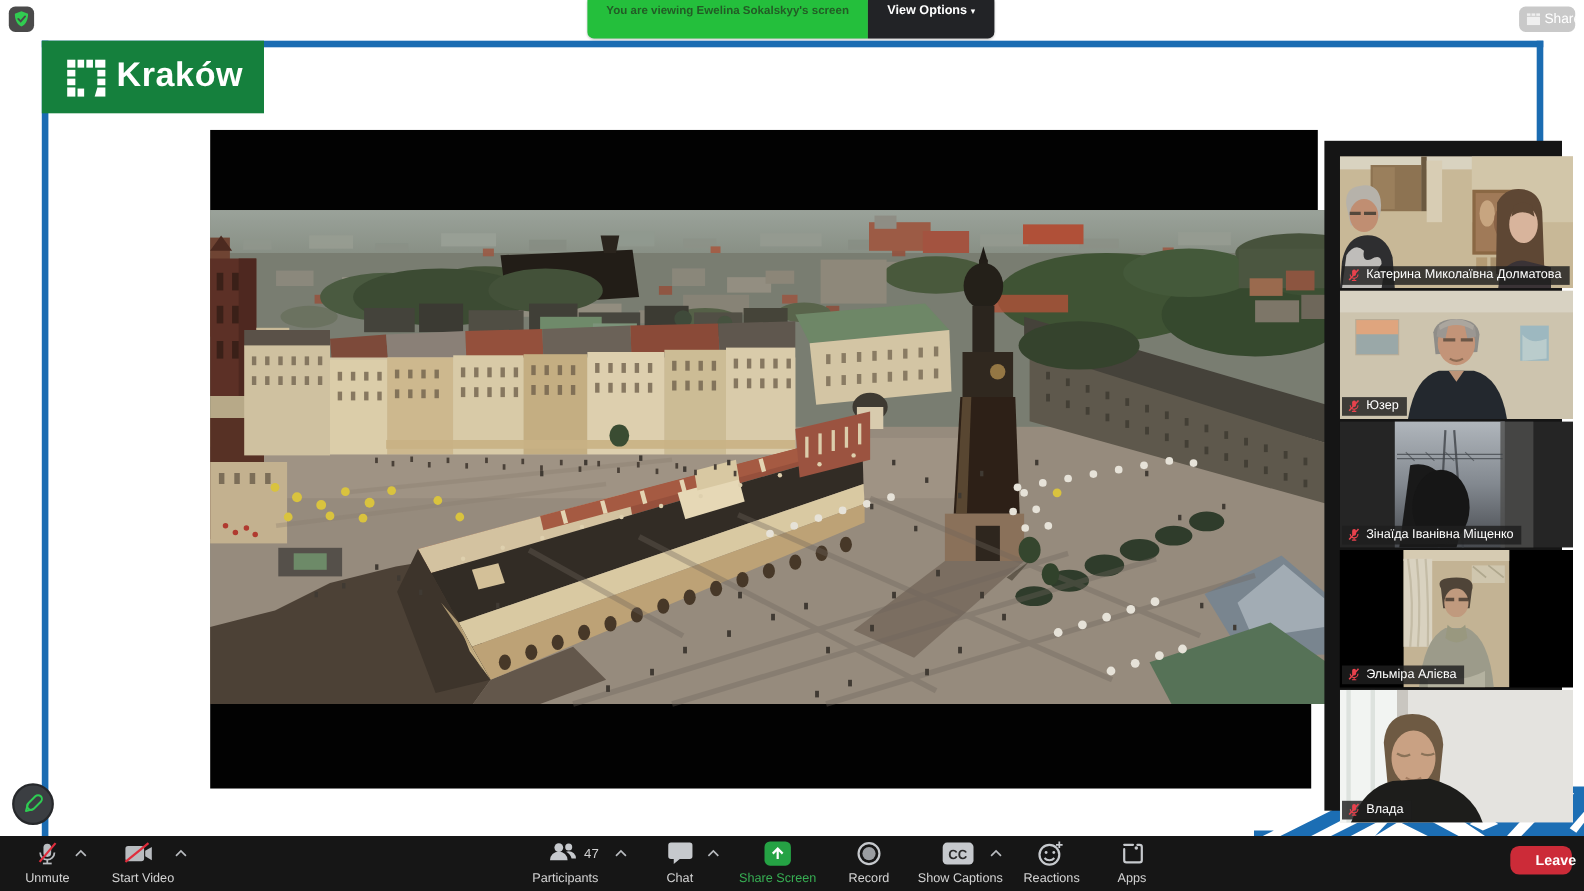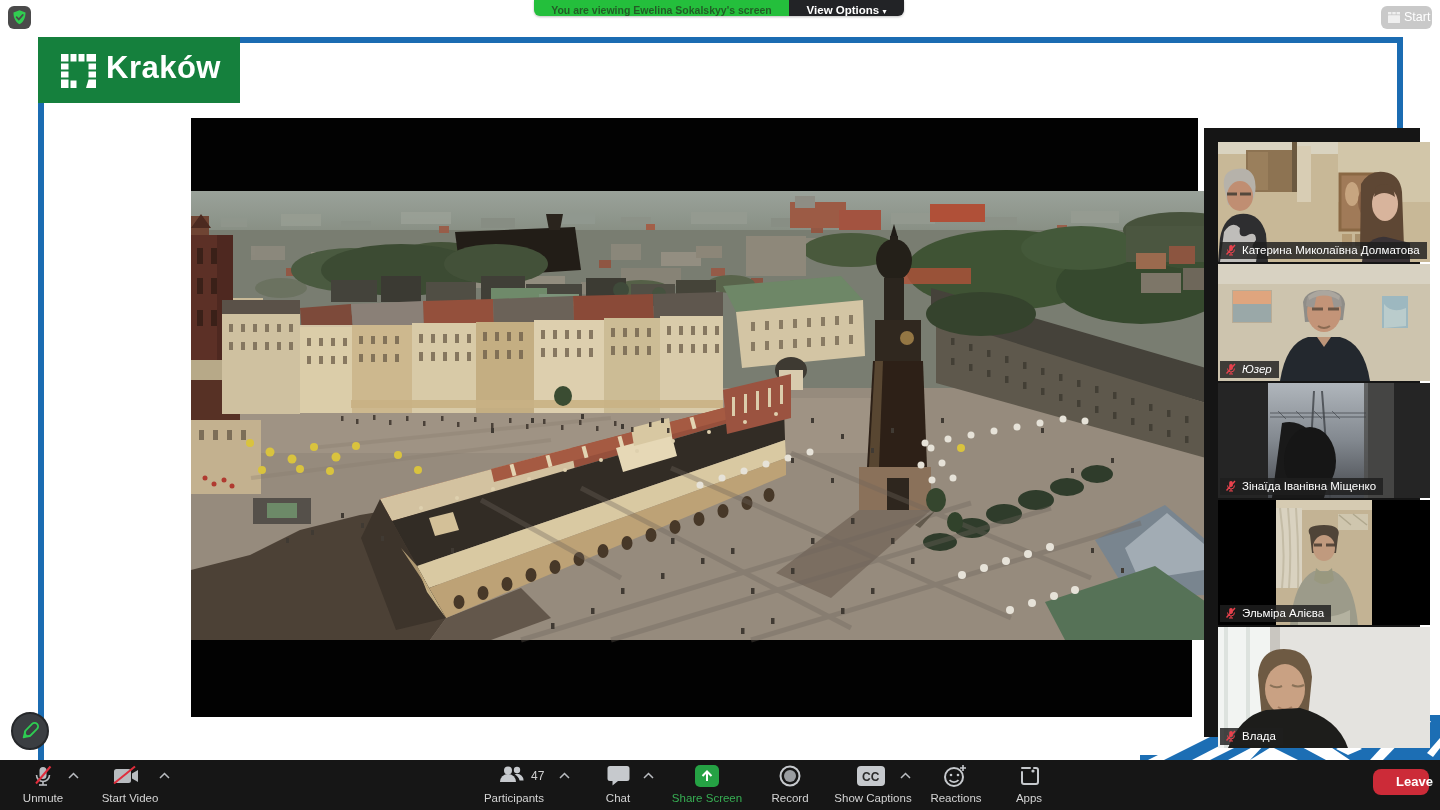--- a/index.html
+++ b/index.html
@@ -3,40 +3,40 @@
 <meta charset="utf-8">
 <style>
   * { margin:0; padding:0; box-sizing:border-box; }
   html,body { width:1440px; height:810px; overflow:hidden; background:#fff;
     font-family:"Liberation Sans", sans-serif; position:relative; }
   .abs { position:absolute; }
 </style>
 </head>
 <body>
 
-<div class="abs" style="left:534px; top:0; height:16px; display:flex; filter:drop-shadow(0 1px 1px rgba(0,0,0,.25));">
+<div class="abs" style="left:534px; top:0; height:35px; display:flex; filter:drop-shadow(0 1px 1px rgba(0,0,0,.25));">
   <div style="background:#24bf3c; color:#235c26; font-size:10.5px; font-weight:700; line-height:21px; width:255px; text-align:center; border-radius:0 0 0 6px; white-space:nowrap;">You are viewing Ewelina Sokalskyy's screen</div>
   <div style="background:#222326; color:#fff; font-size:11.5px; font-weight:700; line-height:21px; width:115px; text-align:center; border-radius:0 0 6px 0; white-space:nowrap;">View Options <span style="font-size:8px; font-weight:400;">▾</span></div>
 </div>
 
 <div class="abs" style="left:8px; top:6px; width:23px; height:23px; background:#4a4a4a; border-radius:6px;">
   <svg width="23" height="23" viewBox="0 0 23 23">
     <path d="M11.5 4.2 L17.5 6.4 C17.5 11 16.2 15.5 11.5 18.2 C6.8 15.5 5.5 11 5.5 6.4 Z" fill="#31cc51"></path>
     <path d="M8.6 11.2 L10.8 13.4 L14.8 8.9" stroke="#4a4a4a" stroke-width="1.7" fill="none" stroke-linecap="round"></path>
   </svg>
 </div>
 
 <div class="abs" style="left:1381px; top:6px; width:51px; height:23px; background:#c9c9c9; border-radius:6px; color:#fff; font-size:12.5px; line-height:23px;">
   <svg class="abs" style="left:7px; top:6px;" width="12" height="11" viewBox="0 0 12 11">
     <rect x="0" y="3.2" width="12" height="7.8" rx="0.5" fill="#efefef"></rect>
     <rect x="0" y="0" width="3.4" height="2.4" fill="#efefef"></rect>
     <rect x="4.3" y="0" width="3.4" height="2.4" fill="#efefef"></rect>
     <rect x="8.6" y="0" width="3.4" height="2.4" fill="#efefef"></rect>
   </svg>
-  <span style="margin-left:23px;">Start</span>
+  <span style="margin-left:23px;">Share</span>
 </div>
 
 <div class="abs" style="left:38px; top:37px; width:1365px; height:6px; background:#1b6cb2;"></div>
 <div class="abs" style="left:38px; top:37px; width:6px; height:723px; background:#1b6cb2;"></div>
 <div class="abs" style="left:1397px; top:37px; width:6px; height:723px; background:#1b6cb2;"></div>
 
 <div class="abs" style="left:38px; top:37px; width:202px; height:66px; background:#15803d;">
   <svg class="abs" style="left:23px; top:17px;" width="35" height="34" viewBox="0 0 35 34">
     <g fill="#fff">
       <rect x="0" y="0" width="7.5" height="7.5"></rect>
@@ -633,21 +633,21 @@
       <path d="M85 38 q3 -12 21 -12 q19 0 21 14 l-2 16 l-38 2 z" fill="#8f8d88"></path>
       <ellipse cx="106" cy="48" rx="17" ry="20" fill="#c39478"></ellipse>
       <path d="M89 34 q6 -6 10 -4 l-3 14 l-8 -2 z" fill="#9b9792"></path>
       <path d="M123 34 q-6 -6 -10 -4 l3 14 l8 -2 z" fill="#9b9792"></path>
       <path d="M90 32 q16 -12 32 0 l-1 4 q-15 -9 -30 0 z" fill="#aba69e"></path>
       <path d="M94 45 h11 m5 0 h11" stroke="#55463a" stroke-width="3" fill="none" opacity=".8"></path>
       <path d="M100 62 q6 4 12 0" stroke="#8a6a52" stroke-width="2" fill="none"></path>
       <path d="M62 117 q6 -38 28 -44 l32 0 q24 6 30 44 z" fill="#23282e"></path>
       <path d="M99 73 l7 10 l7 -10 z" fill="#bd9579"></path>
     </svg>
-    <div style="position:absolute; left:2px; bottom:3px; background:rgba(30,30,30,.82); color:#fff; font-size:11.5px; padding:2px 7px 3px 5px; display:flex; align-items:center; white-space:nowrap;font-style:italic;">
+    <div style="position:absolute; left:2px; bottom:3px; background:rgba(30,30,30,.82); color:#fff; font-size:11.5px; padding:2px 7px 3px 5px; display:flex; align-items:center; white-space:nowrap;">
       <svg width="12" height="12" viewBox="0 0 12 12" style="margin-right:5px;">
           <rect x="4.2" y="1" width="3.6" height="6" rx="1.8" fill="#e8424d"></rect>
           <path d="M2.5 5.5 a3.5 3.5 0 0 0 7 0 M6 9 v2 M4 11 h4" stroke="#e8424d" stroke-width="1" fill="none"></path>
           <line x1="1.5" y1="10.5" x2="10" y2="1" stroke="#e8424d" stroke-width="1.4"></line>
         </svg>
       Юзер</div>
   </div>
   <div style="position:relative; width:212px; height:115px; overflow:hidden; margin-top:2px;">
     <svg width="212" height="115" viewBox="0 0 212 115">
       <rect width="212" height="115" fill="#252525"></rect>

